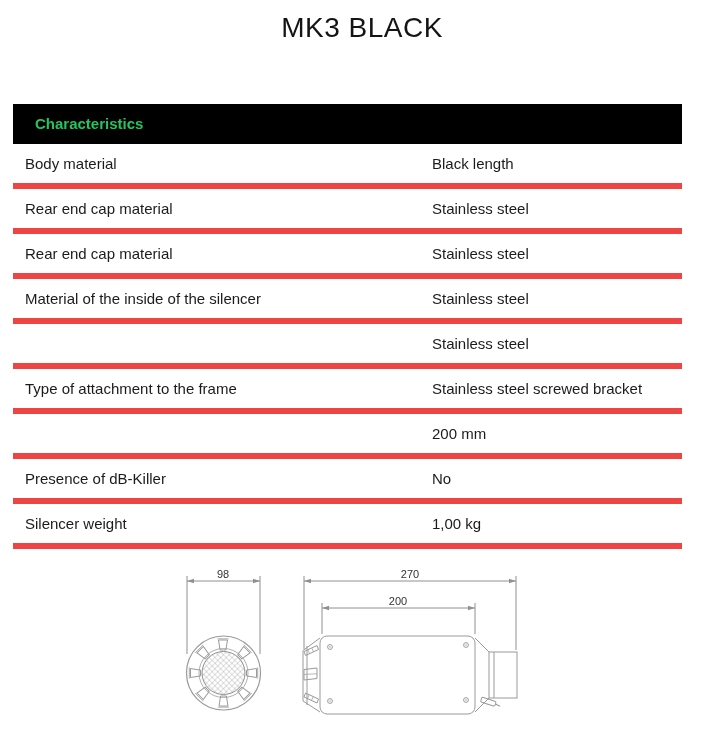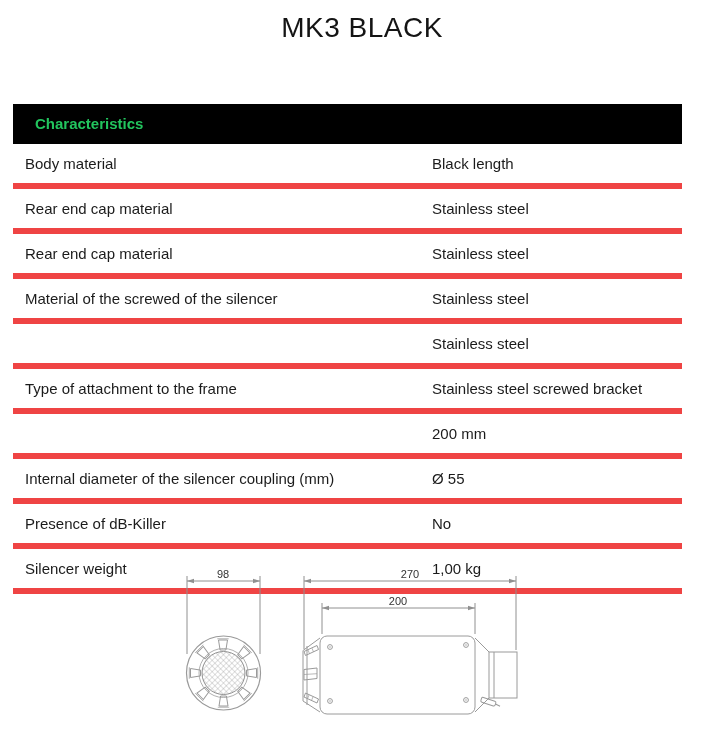--- a/index.html
+++ b/index.html
@@ -32,36 +32,32 @@
   </div>
   <div class="row">
     <div class="label">Rear end cap material</div>
     <div class="value">Stainless steel</div>
   </div>
   <div class="row">
     <div class="label">Rear end cap material</div>
     <div class="value">Stainless steel</div>
   </div>
   <div class="row">
-    <div class="label">Material of the screwed of the silencer</div>
+    <div class="label">Material of the inside of the silencer</div>
     <div class="value">Stainless steel</div>
   </div>
   <div class="row">
     <div class="value">Stainless steel</div>
   </div>
   <div class="row">
     <div class="label">Type of attachment to the frame</div>
     <div class="value">Stainless steel screwed bracket</div>
   </div>
   <div class="row">
     <div class="value">200 mm</div>
-  </div>
-  <div class="row">
-    <div class="label">Internal diameter of the silencer coupling (mm)</div>
-    <div class="value">Ø 55</div>
   </div>
   <div class="row">
     <div class="label">Presence of dB-Killer</div>
     <div class="value">No</div>
   </div>
   <div class="row">
     <div class="label">Silencer weight</div>
     <div class="value">1,00 kg</div>
   </div>
 </div>

